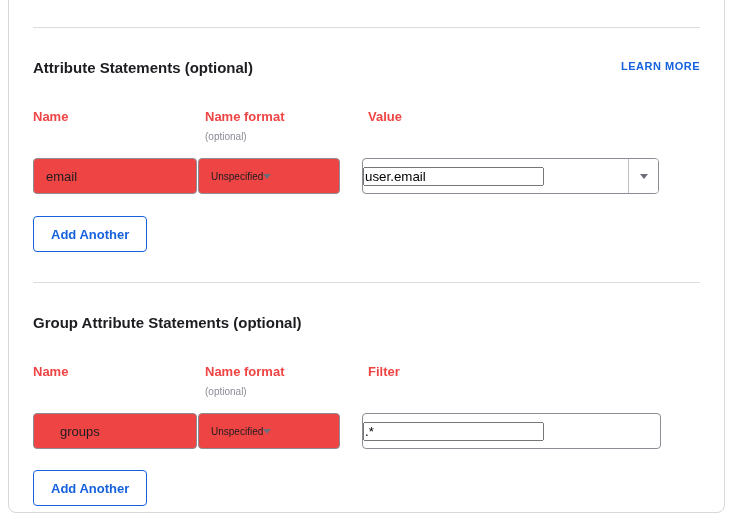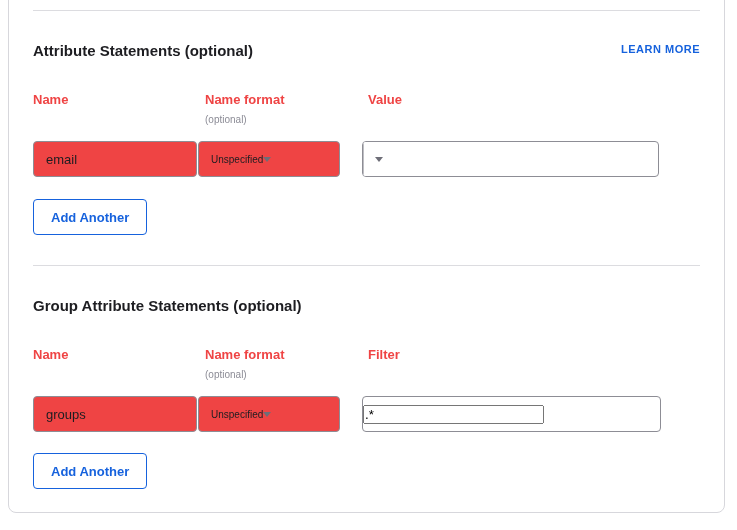--- a/index.html
+++ b/index.html
@@ -12,21 +12,21 @@
     color: #1d1d21;
   }
   .card {
     position: absolute;
     left: 8px; top: -24px;
     width: 717px; height: 537px;
     background: #ffffff;
     border: 1px solid #d7d7dc;
     border-radius: 8px;
   }
-  .abs { position: absolute; }
+  .abs { position: absolute; margin-top: 17px; }
   .divider {
     left: 33px; width: 667px; height: 1px;
     background: #dcdce0;
   }
   .section-title {
     left: 33px;
     font-size: 15px;
     font-weight: bold;
     color: #1d1d21;
   }
@@ -143,37 +143,40 @@
 <div class="abs field" style="left:33px; top:141px; width:164px;">
   <input type="text" value="email" style="">
 </div>
 
 <div class="abs field select" style="left:198px; top:141px; width:142px;">
   <span>Unspecified</span>
   <span class="caret"></span>
 </div>
 
 <div class="abs combo" style="left:362px; top:141px; width:297px;">
+  <div class="combo-input">
+    <input type="text" value="user.email" style="">
+  </div>
   <div class="combo-toggle">
     <span class="caret"></span>
   </div>
 </div>
 
 <button class="abs add-btn" style="left:33px; top:199px;">Add Another</button>
 
 <div class="abs divider" style="top:265px;"></div>
 
 <div class="abs section-title" style="top:297px;">Group Attribute Statements (optional)</div>
 
 <div class="abs col-label" style="left:33px; top:347px;">Name</div>
 <div class="abs col-label" style="left:205px; top:347px;">Name format</div>
 <div class="abs col-hint" style="left:205px; top:369px;">(optional)</div>
 <div class="abs col-label" style="left:368px; top:347px;">Filter</div>
 
-<div class="abs field" style="left:33px; top:396px; width:164px;">
+<div class="abs field" style="left:33px; top:396px; width:164px;padding-left:14px;">
   <input type="text" value="groups" style="">
 </div>
 
 <div class="abs field select" style="left:198px; top:396px; width:142px;">
   <span>Unspecified</span>
   <span class="caret"></span>
 </div>
 
 <div class="abs combo" style="left:362px; top:396px; width:299px;">
   <div class="combo-input">

